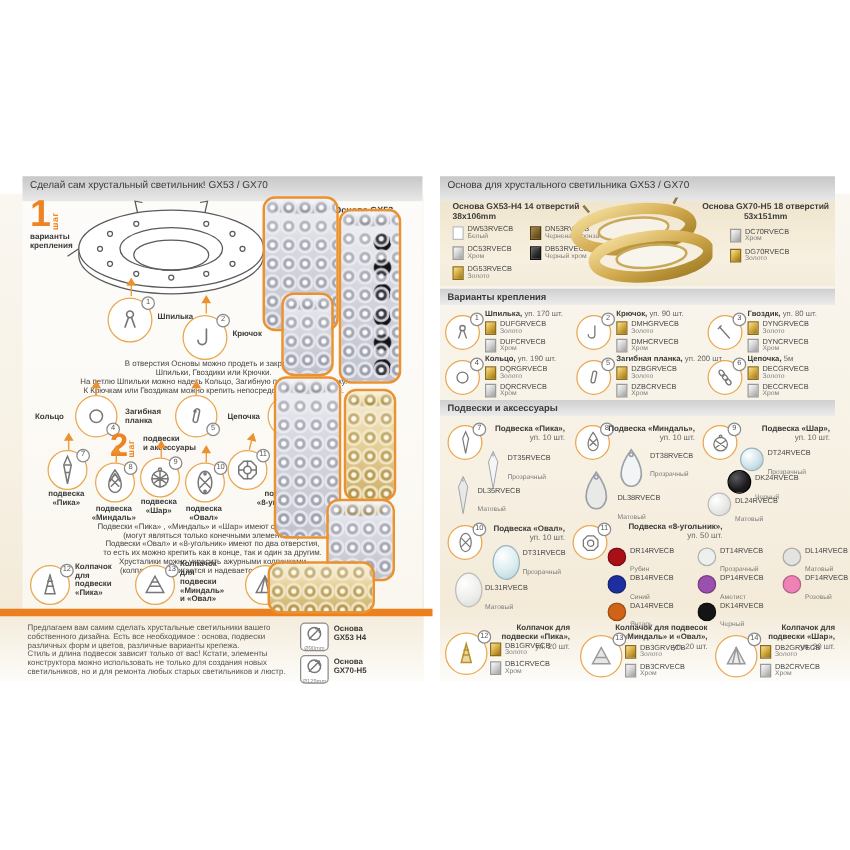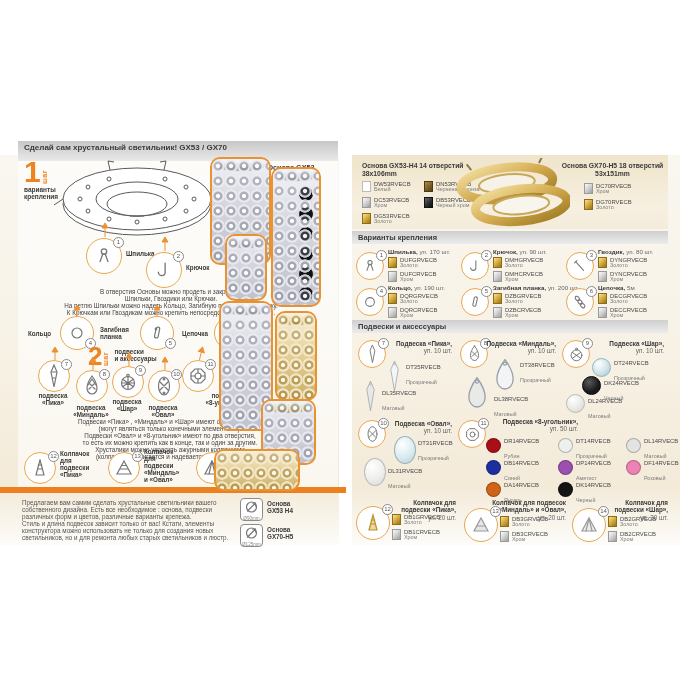--- a/index.html
+++ b/index.html
@@ -7,21 +7,21 @@
         font-family:"Liberation Sans",sans-serif;color:#333;}
   .abs{position:absolute;}
   
   #content-bg{left:0;top:155px;width:680px;height:390px;
     background:linear-gradient(180deg,#faf7f1 0%,#f7f1e4 55%,#f3ead8 85%,#fdfcf9 100%);}
   #left-panel-bg{left:18px;top:155px;width:320px;height:333px;background:rgba(255,255,255,.6);}
   #right-panel-bg{left:352px;top:155px;width:316px;height:74px;
     background:linear-gradient(180deg,#efe4cb,#f7f0e0 70%,#f3ecdb);}
   #col-gap{left:339px;top:141px;width:13px;height:404px;background:#fff;}
   
-  .bar{background:linear-gradient(180deg,#c7c7c7,#e9e9e9);color:#3a3a3a;font-weight:bold;
+  .bar{background:linear-gradient(180deg,#c7c7c7,#e9e9e9);color:#3a3a3a;font-weight:normal;
        font-size:8px;line-height:14px;padding-left:6px;box-sizing:border-box;height:20px;}
   .secbar{background:linear-gradient(180deg,#cfcfcf,#ececec);color:#3a3a3a;font-weight:bold;
        font-size:7.5px;line-height:13px;padding-left:6px;box-sizing:border-box;height:13px;}
   
   .t{font-size:6.3px;line-height:1.12;color:#444;white-space:pre-line;}
   .tc{text-align:center;}
   .b{font-weight:bold;color:#3a3a3a;}
   
   .stepnum{color:#ee8322;font-weight:bold;font-family:"Liberation Sans",sans-serif;}
   .stepword{color:#ee8322;font-weight:bold;font-size:7px;writing-mode:vertical-rl;
@@ -354,20 +354,21 @@
     <div class="ph-rim"></div>
   </div>
   <div class="photo ph-gold ph-tex-gold" style="left:275px;top:311px;width:38px;height:86px;">
     <div class="ph-rim ph-rim-gold"></div>
   </div>
   <div class="photo ph-silver ph-tex" style="left:261px;top:399px;width:51px;height:62px;">
     <div class="ph-rim ph-rim-gold"></div>
   </div>
   <div class="photo ph-gold ph-tex-gold" style="left:214px;top:449px;width:82px;height:38px;"></div>
 
+  <div class="abs bar" style="left:352px;top:141px;width:316px;">Основа для хрустального светильника GX53 / GX70</div>
 
   <div class="abs t b" style="left:362px;top:162px;width:160px;font-size:6.8px;">Основа GX53-H4 14 отверстий</div>
   <div class="abs t b" style="left:362px;top:170px;font-size:6.8px;">38x106mm</div>
 
   <div class="swrow" style="left:362px;top:181px;">
     <span class="sw sw-white"></span>
     <span>
         <span class="code" style="display:block;">DW53RVECB</span>
     <span class="cname" style="display:block;">Белый</span>
       </span>

